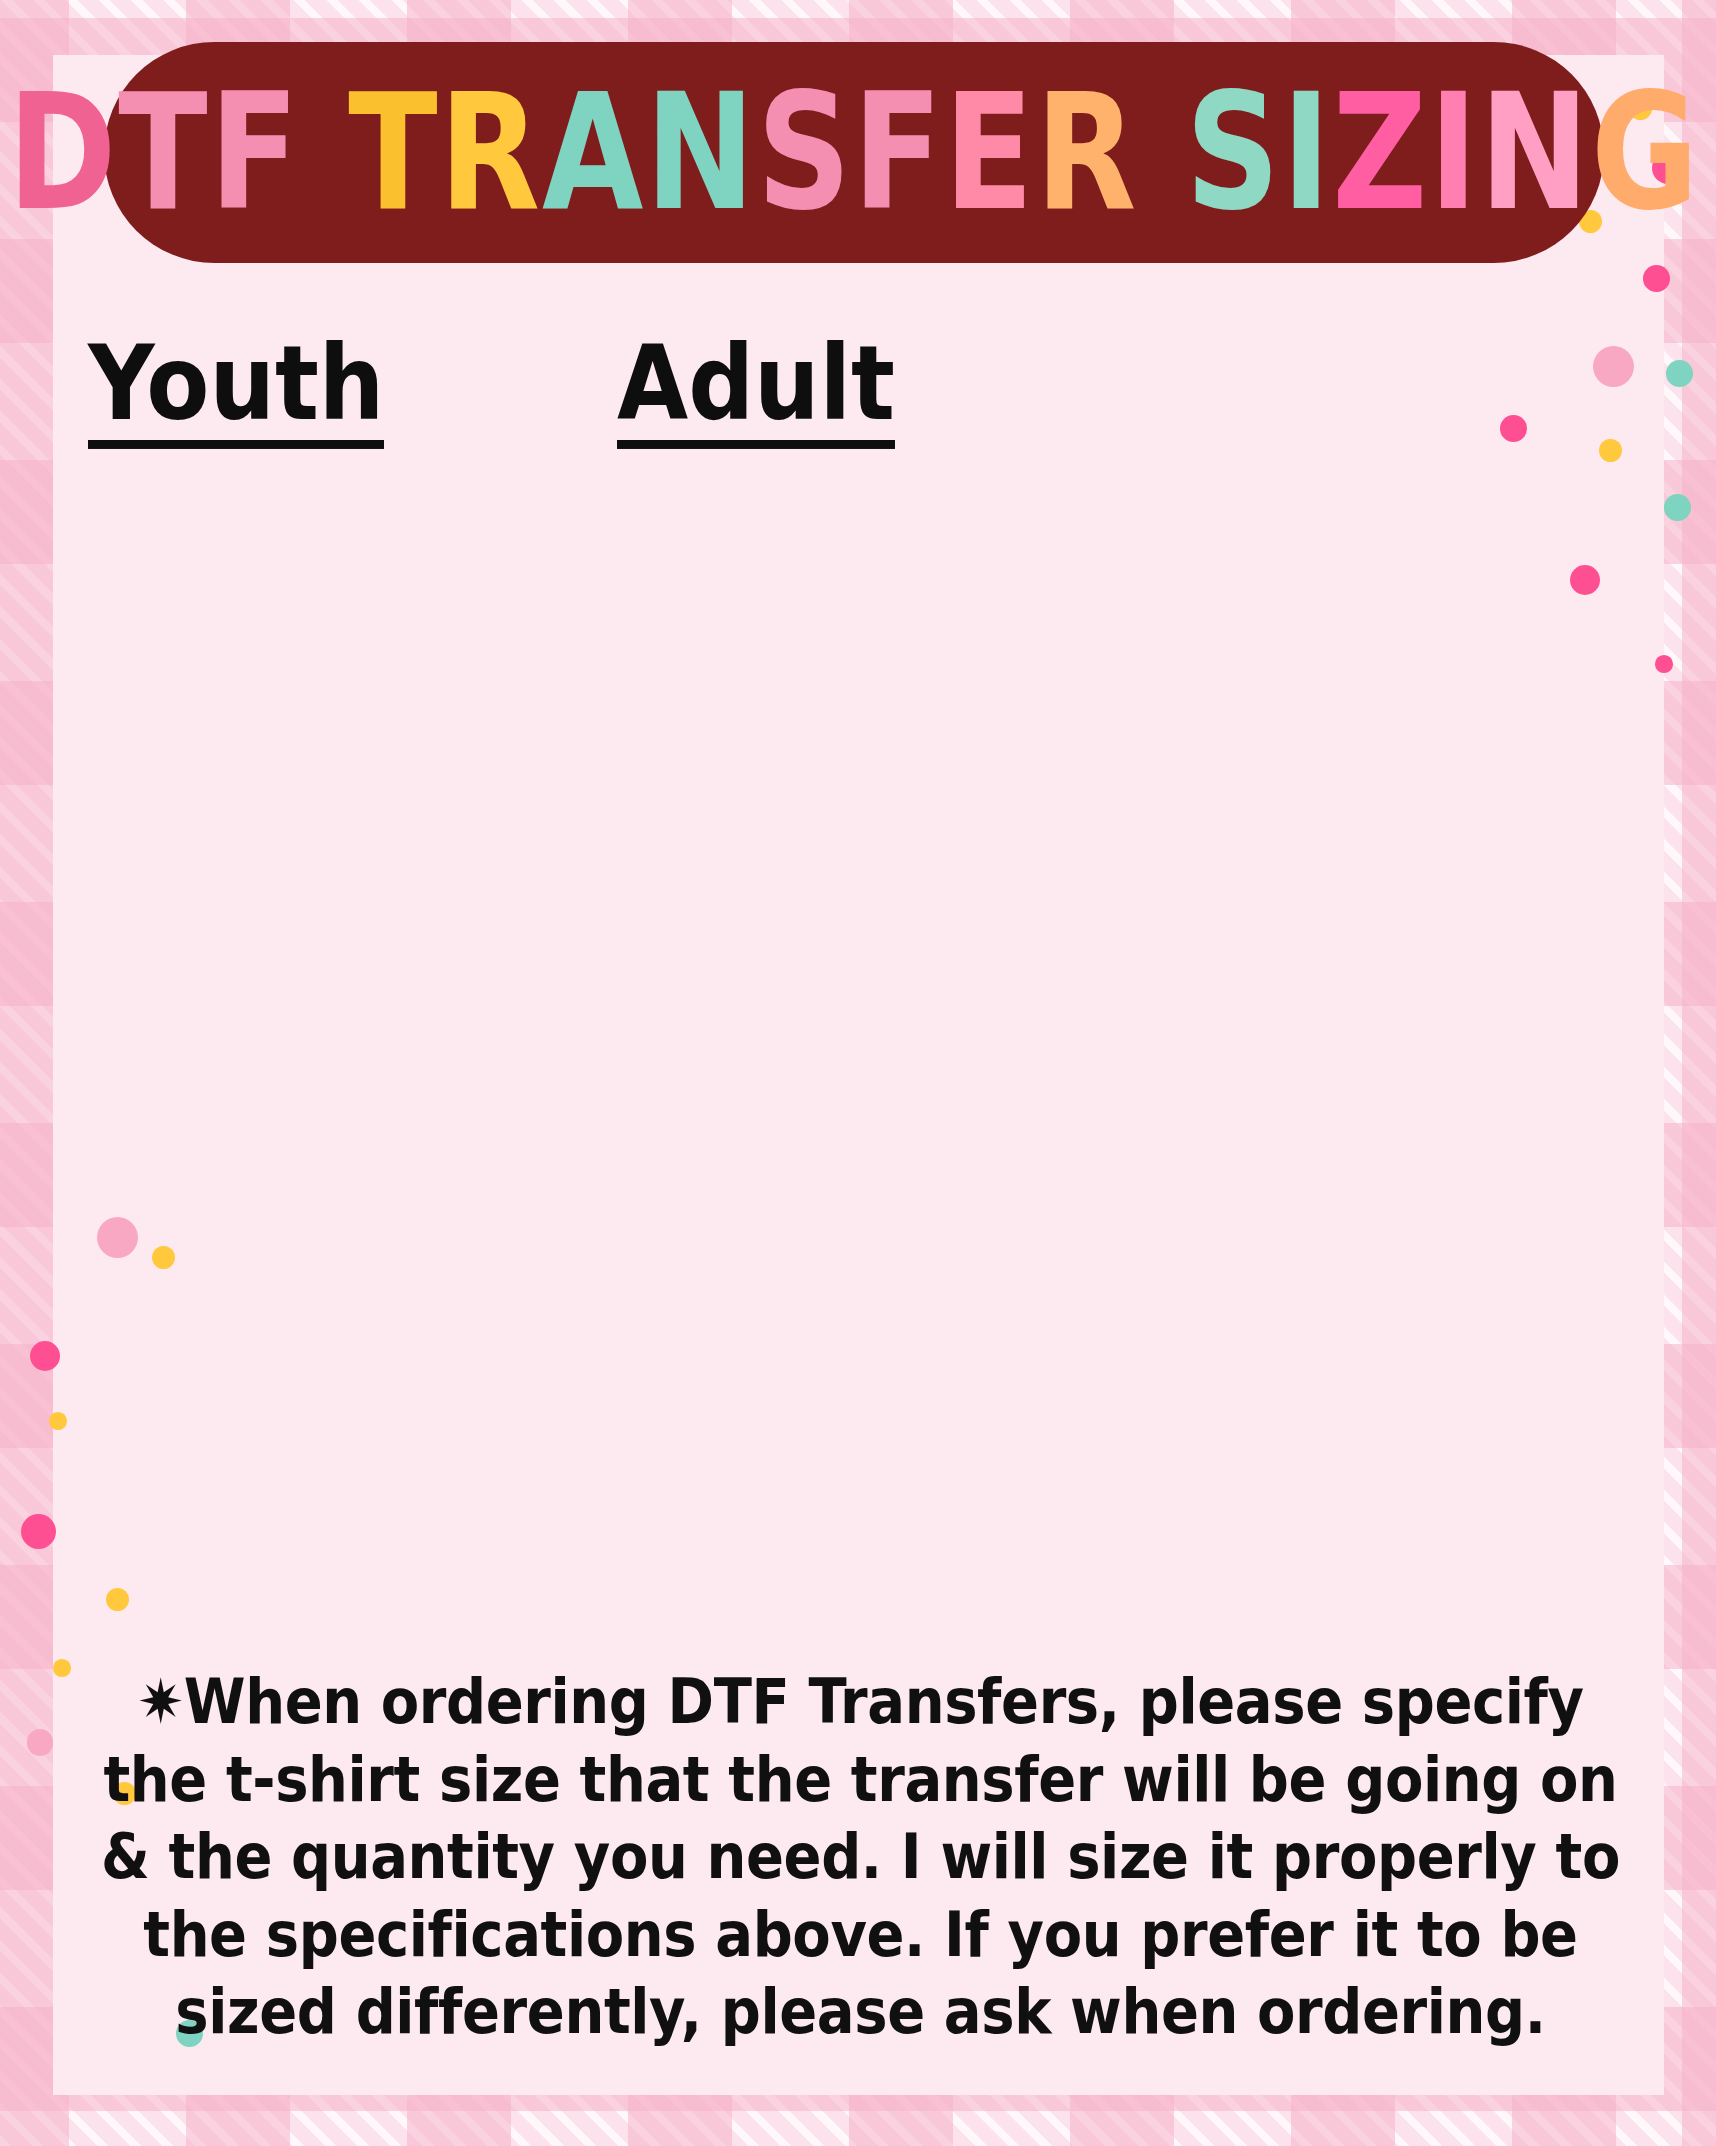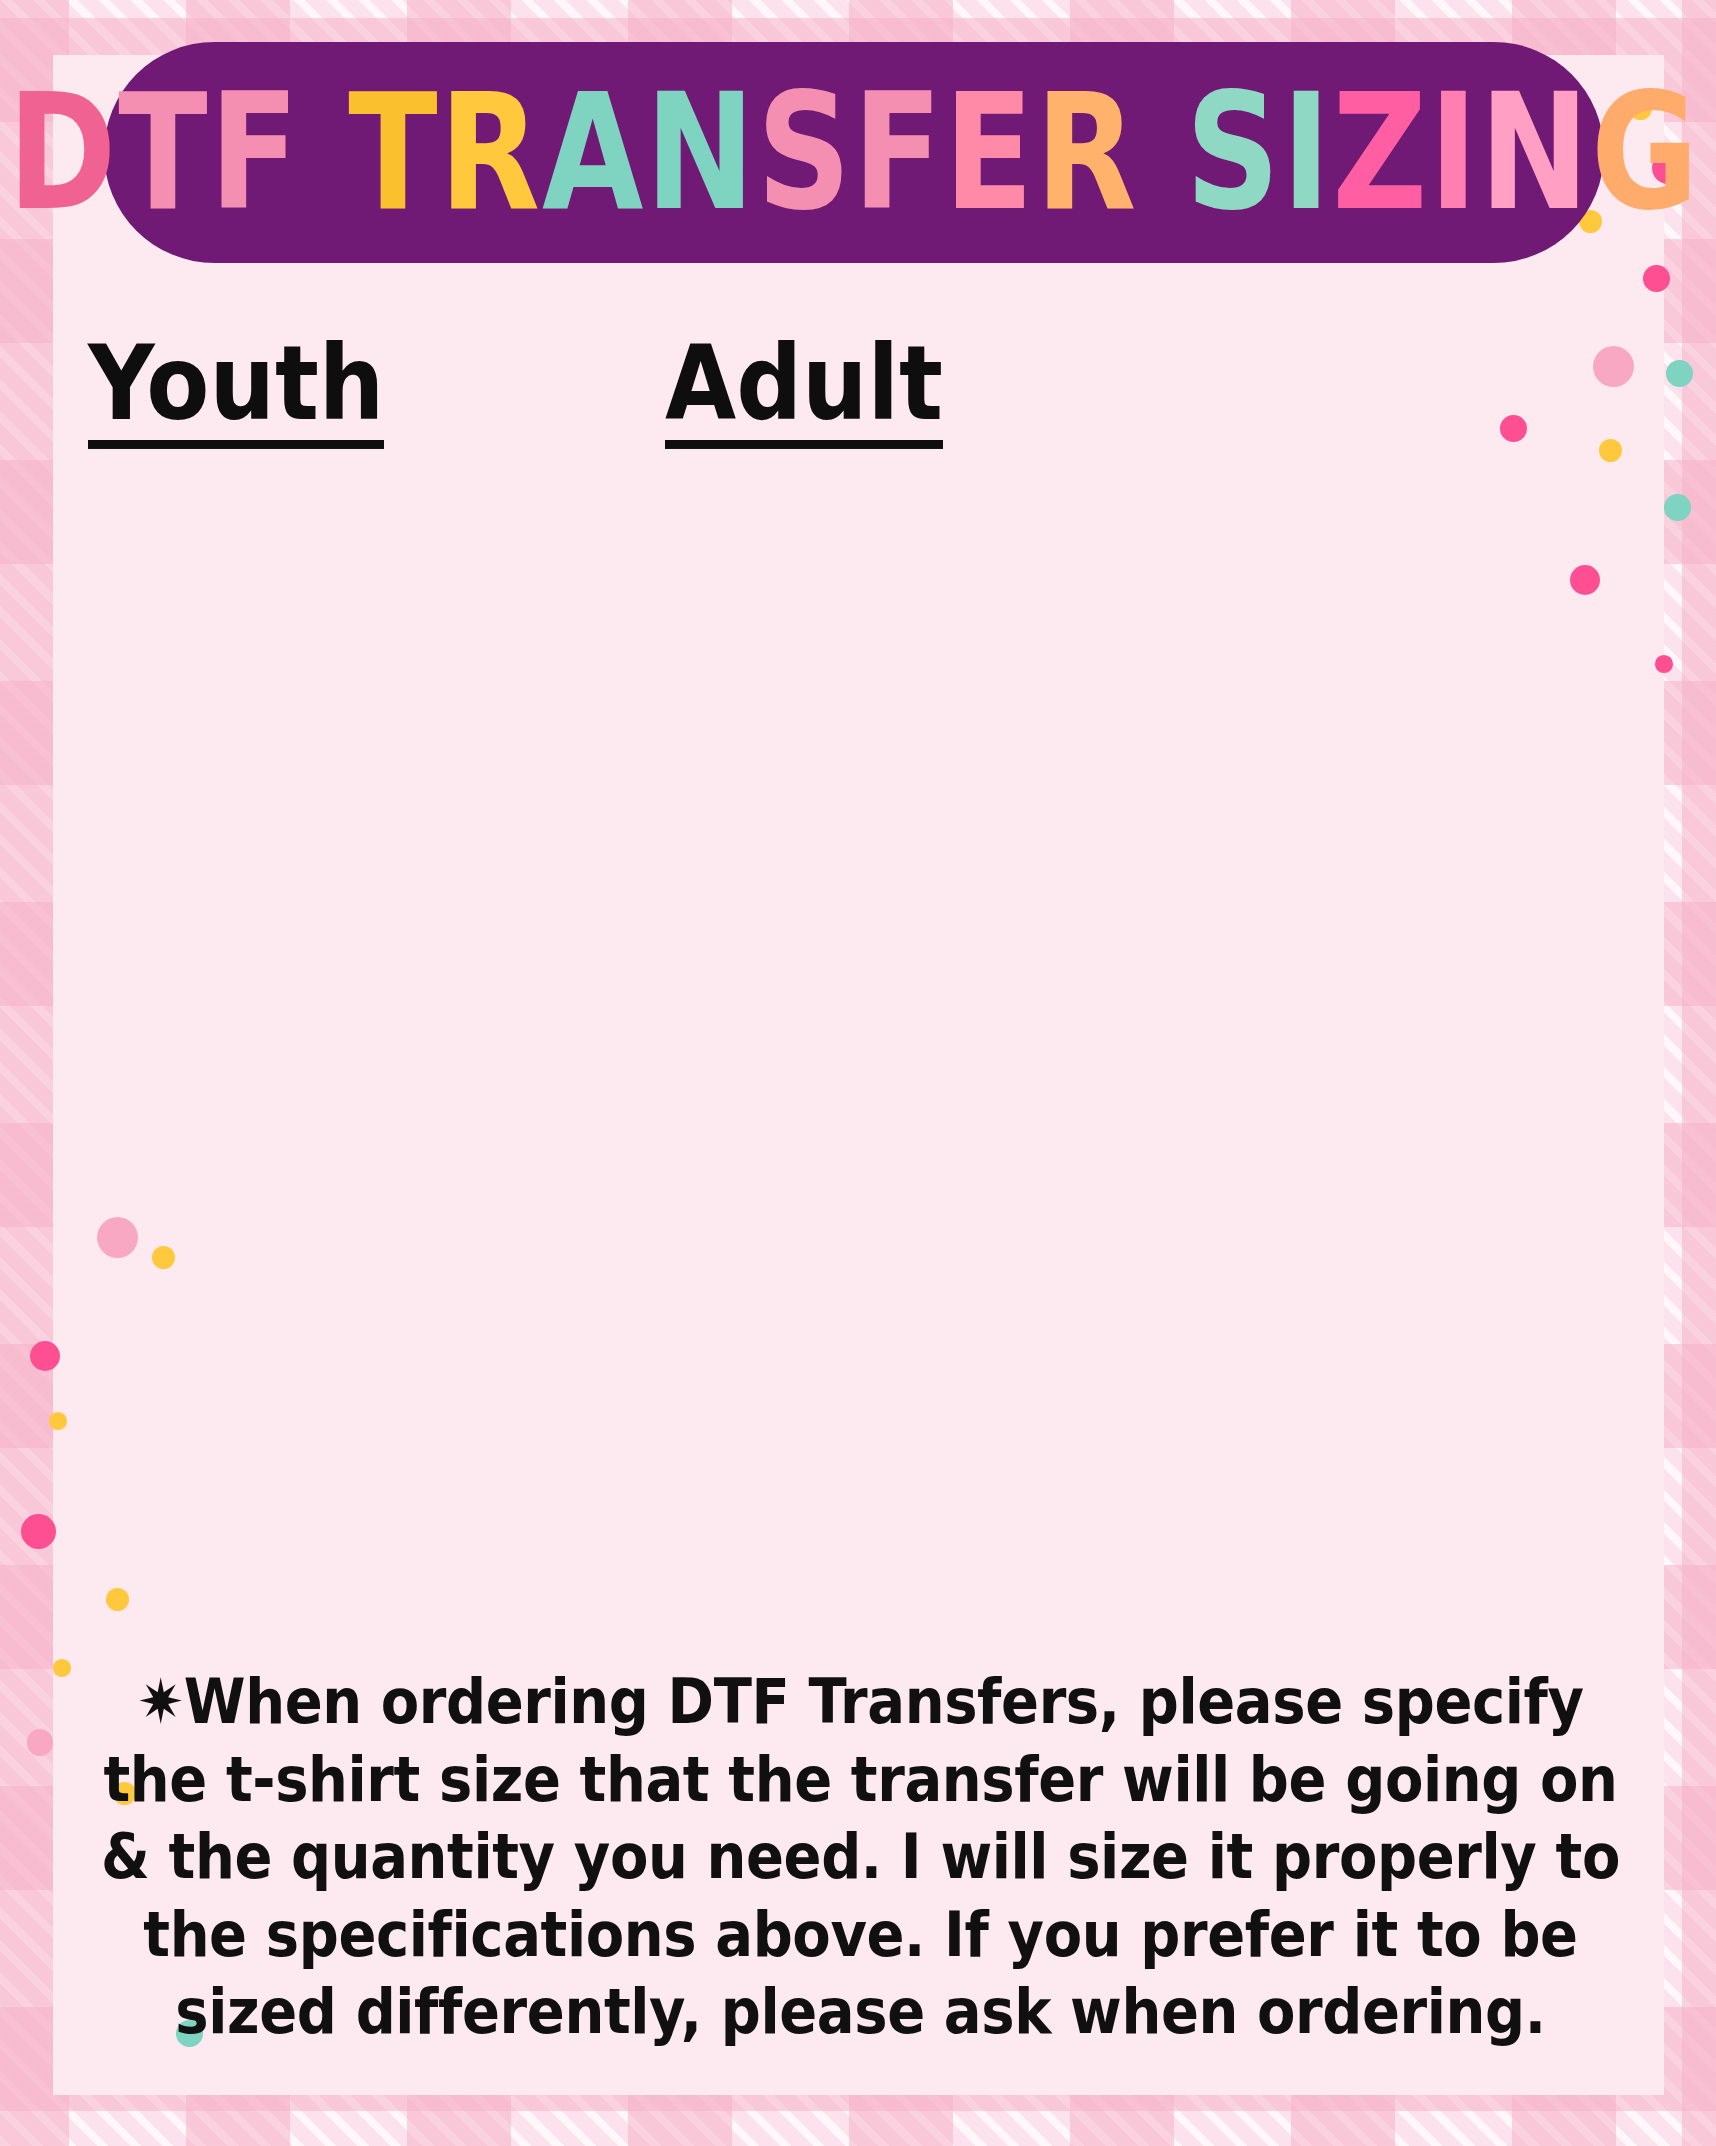--- a/index.html
+++ b/index.html
@@ -56,21 +56,21 @@
     border-radius: 50%;
   }
 
   
   .title-pill {
     position: absolute;
     left: 104px;
     top: 42px;
     width: 1500px;
     height: 221px;
-    background: #701a75;
+    background: #7f1d1d;
     border-radius: 115px;
     display: flex;
     align-items: center;
     justify-content: center;
   }
   .title-text {
     font-family: "DejaVu Sans", sans-serif;
     font-weight: 700;
     font-size: 131px;
     letter-spacing: 1.8px;
@@ -85,21 +85,21 @@
   .columns {
     position: absolute;
     left: 88px;
     top: 344px;
     width: 1553px;
     display: flex;
   }
   .col { position: relative; }
   .col.infant { width: 600px; }
   .col.youth  { width: 529px; text-decoration: underline; }
-  .col.adult  { width: 423px; margin-left: 48px; }
+  .col.adult  { width: 423px; }
 
   .col-head {
     font-family: "DejaVu Sans", sans-serif;
     font-weight: 700;
     font-size: 92px;
     line-height: 1.02;
     color: #0e0e0e;
     display: inline-block;
     border-bottom: 8.8px solid #0e0e0e;
     padding-bottom: 3.5px;

